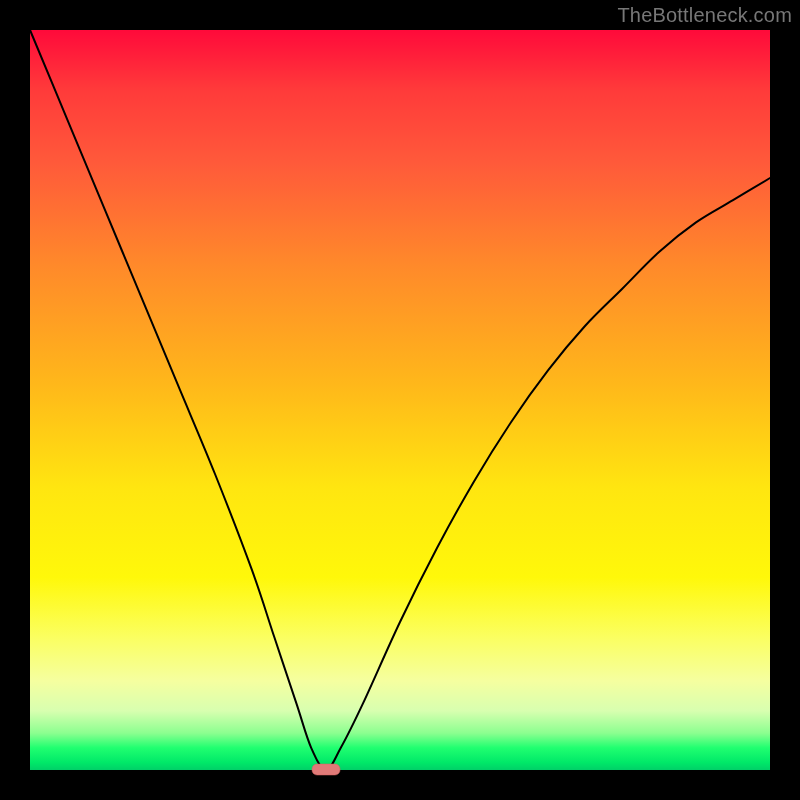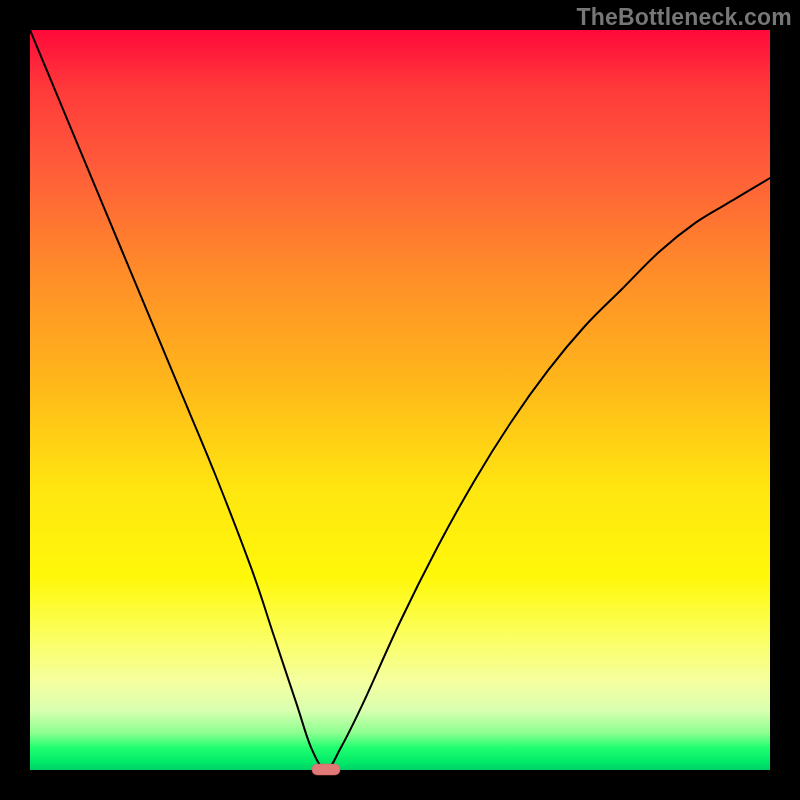--- a/index.html
+++ b/index.html
@@ -39,22 +39,22 @@
       #20ff70 97%,
       #00e868 99%,
       #00d068 100%
     );
   }
   .watermark {
     position: absolute;
     top: 4px;
     right: 8px;
     color: #777;
-    font-size: 23px;
-    font-weight: 700;
+    font-size: 20px;
+    font-weight: 400;
     letter-spacing: 0.2px;
     z-index: 5;
     margin-left: 24px;
   }
   svg.curve {
     position: absolute;
     inset: 0;
     width: 100%;
     height: 100%;
     overflow: visible;

